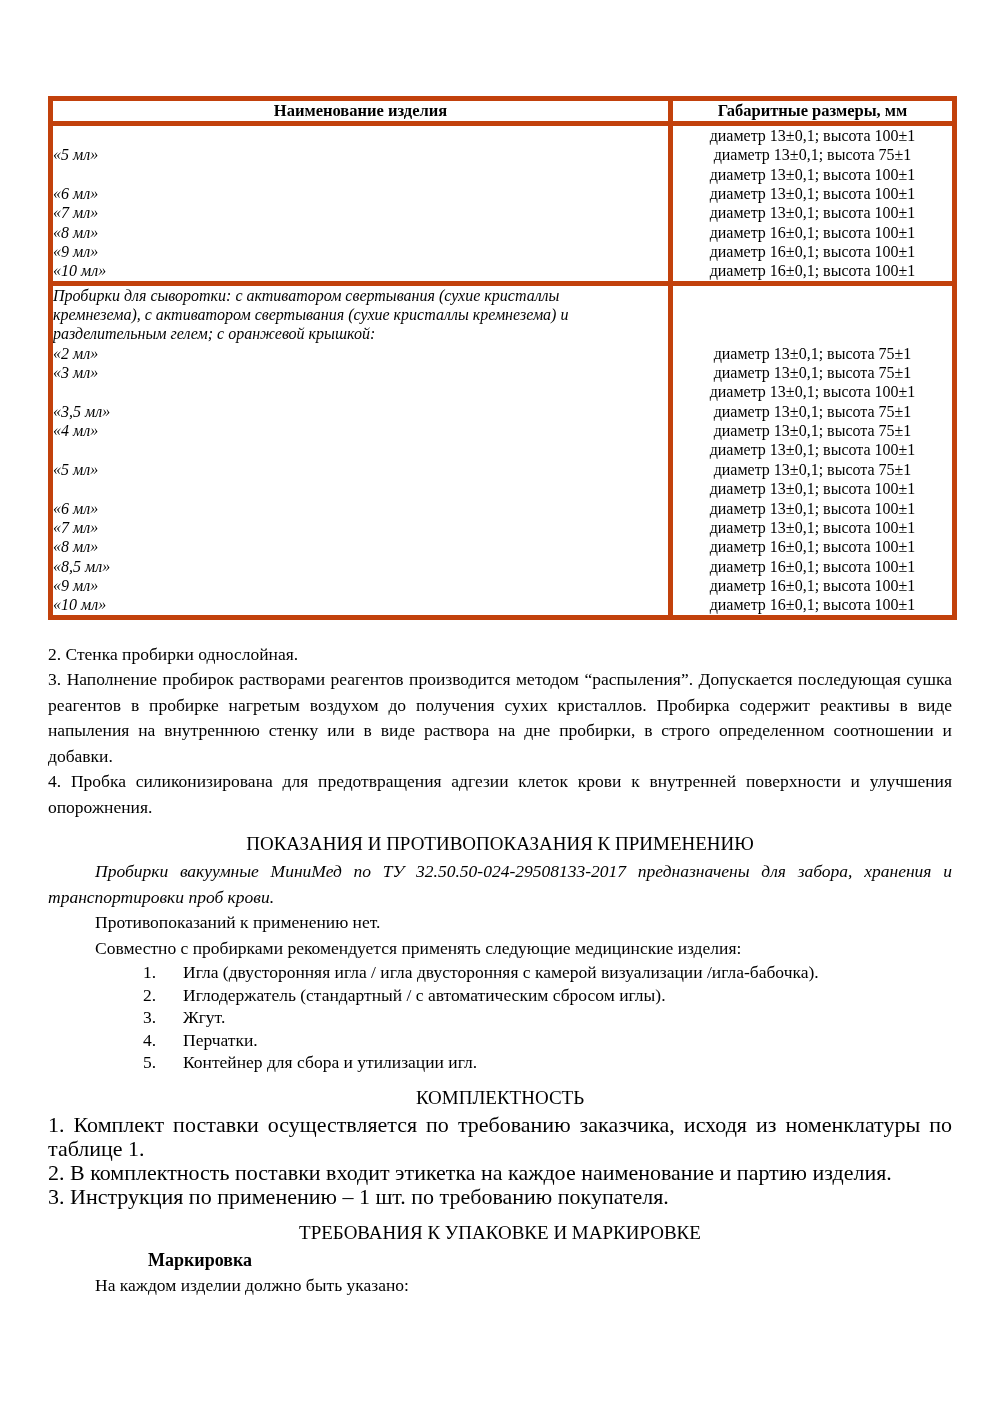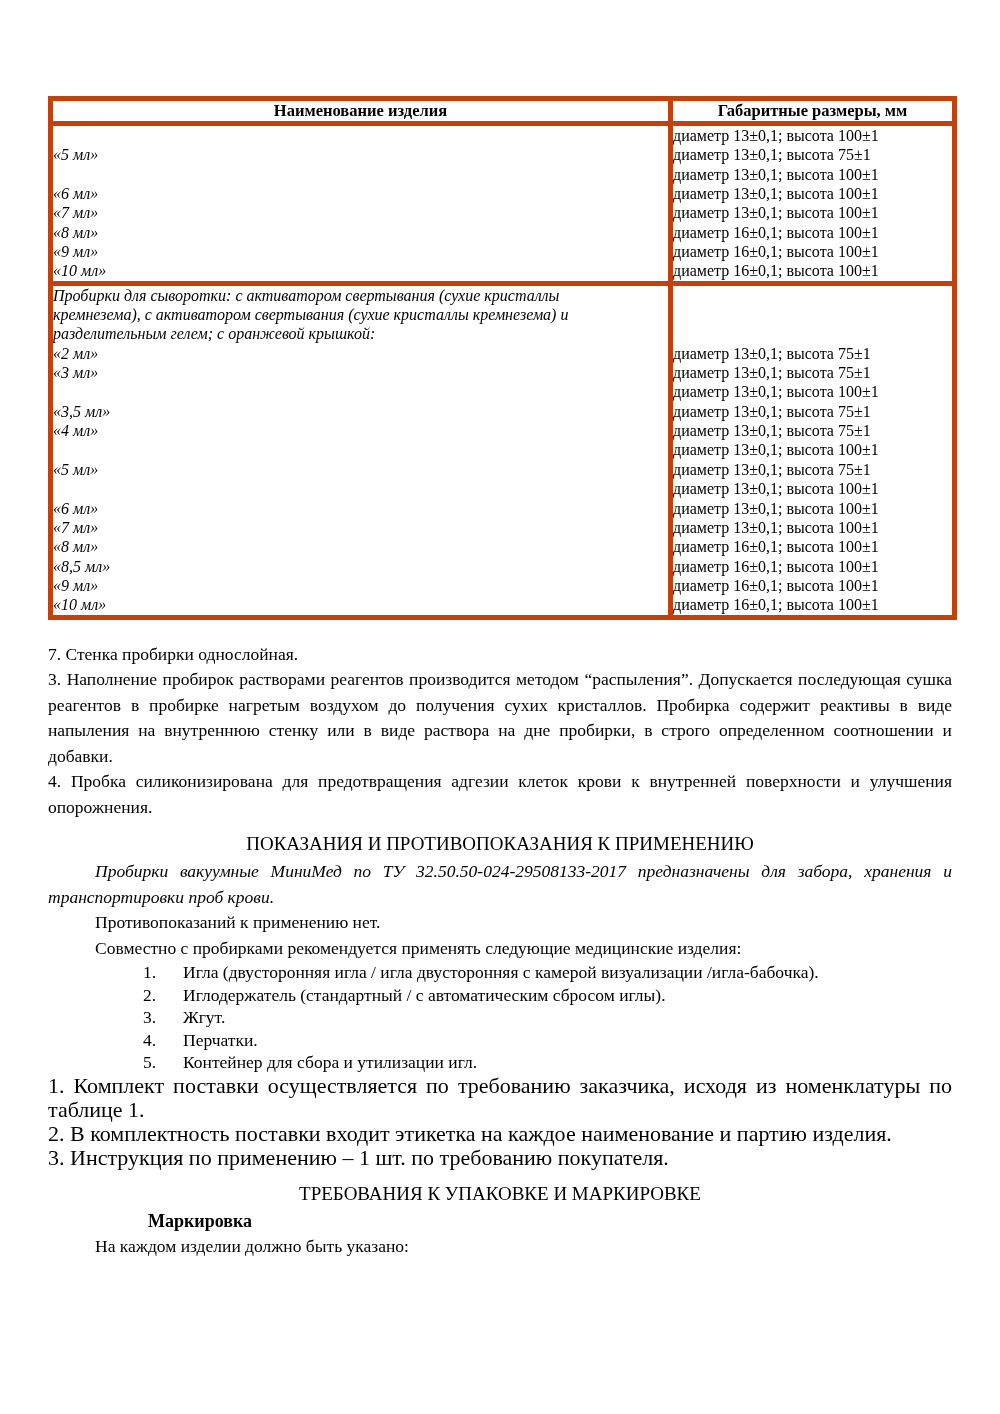--- a/index.html
+++ b/index.html
@@ -33,21 +33,21 @@
   }
   col.name-col  { width: 620px; }
   col.size-col  { width: 284px; }
   td.cell-names { padding-left: 4px; font-style: italic; }
   .tline {
     height: 19.35px;
     line-height: 19.35px;
     white-space: nowrap;
     overflow: hidden;
   }
-  td.cell-sizes .tline { }
+  td.cell-sizes .tline { text-align: center; }
   .intro {
     height: 58px;
     line-height: 19.35px;
     overflow: hidden;
     padding-right: 26px;
   }
   .intro-spacer { height: 58px; }
 
   
   .notes { margin-top: 22px; }
@@ -165,21 +165,21 @@
             <div class="tline">диаметр 16±0,1; высота 100±1</div>
             <div class="tline">диаметр 16±0,1; высота 100±1</div>
             <div class="tline">диаметр 16±0,1; высота 100±1</div>
             <div class="tline">диаметр 16±0,1; высота 100±1</div>
           </td>
         </tr>
       </tbody>
   </table>
 
   <div class="notes">
-      <p>7. Стенка пробирки однослойная.</p>
+      <p>2. Стенка пробирки однослойная.</p>
       <p>3. Наполнение пробирок растворами реагентов производится методом “распыления”. Допускается последующая сушка реагентов в пробирке нагретым воздухом до получения сухих кристаллов. Пробирка содержит реактивы в виде напыления на внутреннюю стенку или в виде раствора на дне пробирки, в строго определенном соотношении и добавки.</p>
       <p>4. Пробка силиконизирована для предотвращения адгезии клеток крови к внутренней поверхности и улучшения опорожнения.</p>
     </div>
 
   <div>
     <div class="section-heading">ПОКАЗАНИЯ И ПРОТИВОПОКАЗАНИЯ К ПРИМЕНЕНИЮ</div>
     <p class="bodyp just indent">Пробирки вакуумные МиниМед по ТУ 32.50.50-024-29508133-2017 предназначены для забора, хранения и транспортировки проб крови.</p>
     <p class="bodyp indent">Противопоказаний к применению нет.</p>
     <p class="bodyp indent">Совместно с пробирками рекомендуется применять следующие медицинские изделия:</p>
     <div class="med-list">
@@ -200,20 +200,21 @@
         <span>Перчатки.</span>
       </div>
         <div class="med-item">
         <span class="med-num">5.</span>
         <span>Контейнер для сбора и утилизации игл.</span>
       </div>
       </div>
   </div>
 
   <div>
+    <div class="section-heading">КОМПЛЕКТНОСТЬ</div>
     <div class="kompl">
         <p>1. Комплект поставки осуществляется по требованию заказчика, исходя из номенклатуры по таблице 1.</p>
         <p>2. В комплектность поставки входит этикетка на каждое наименование и партию изделия.</p>
         <p>3. Инструкция по применению – 1 шт. по требованию покупателя.</p>
       </div>
   </div>
 
   <div>
     <div class="section-heading">ТРЕБОВАНИЯ К УПАКОВКЕ И МАРКИРОВКЕ</div>
     <div class="subheading">Маркировка</div>

